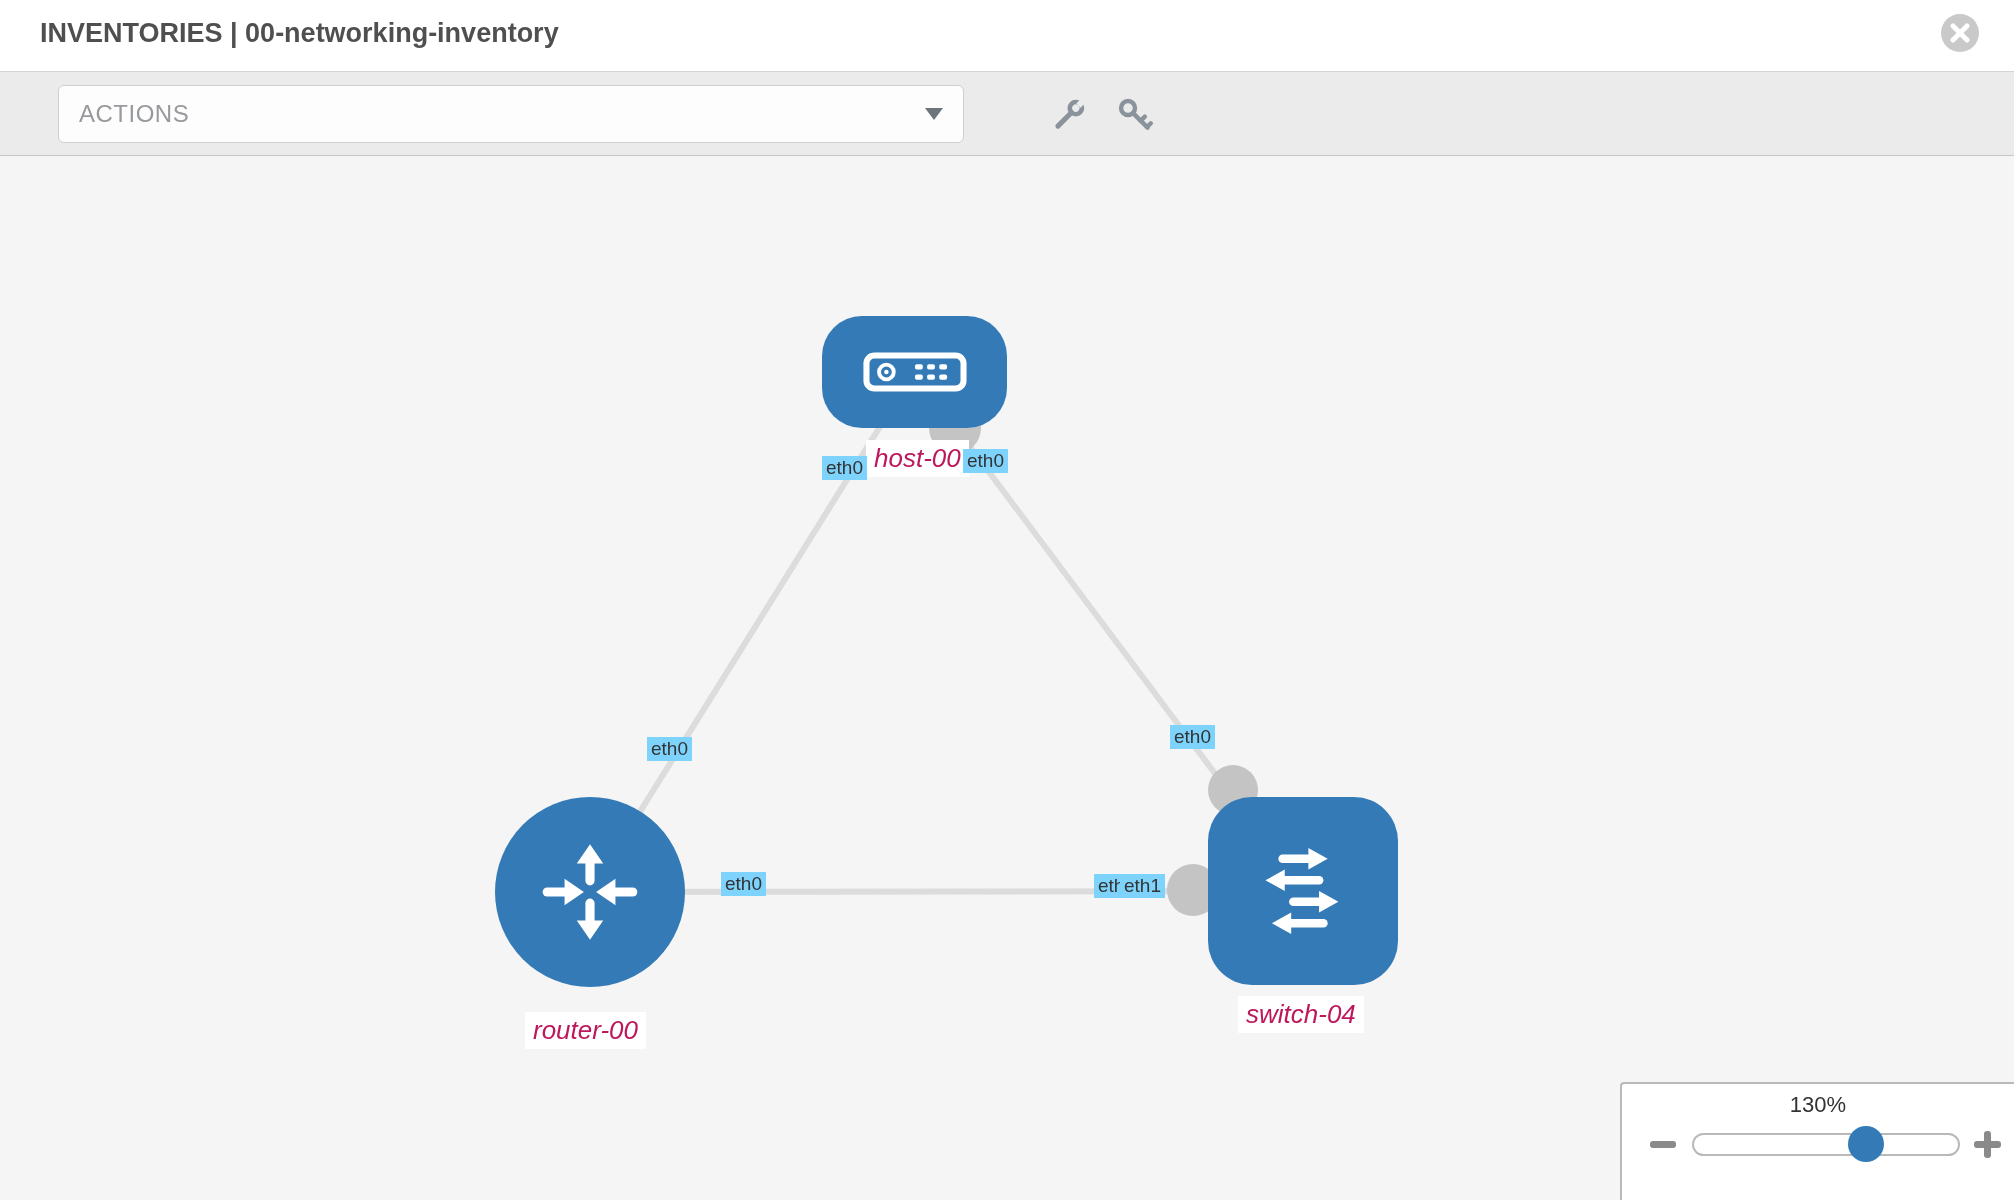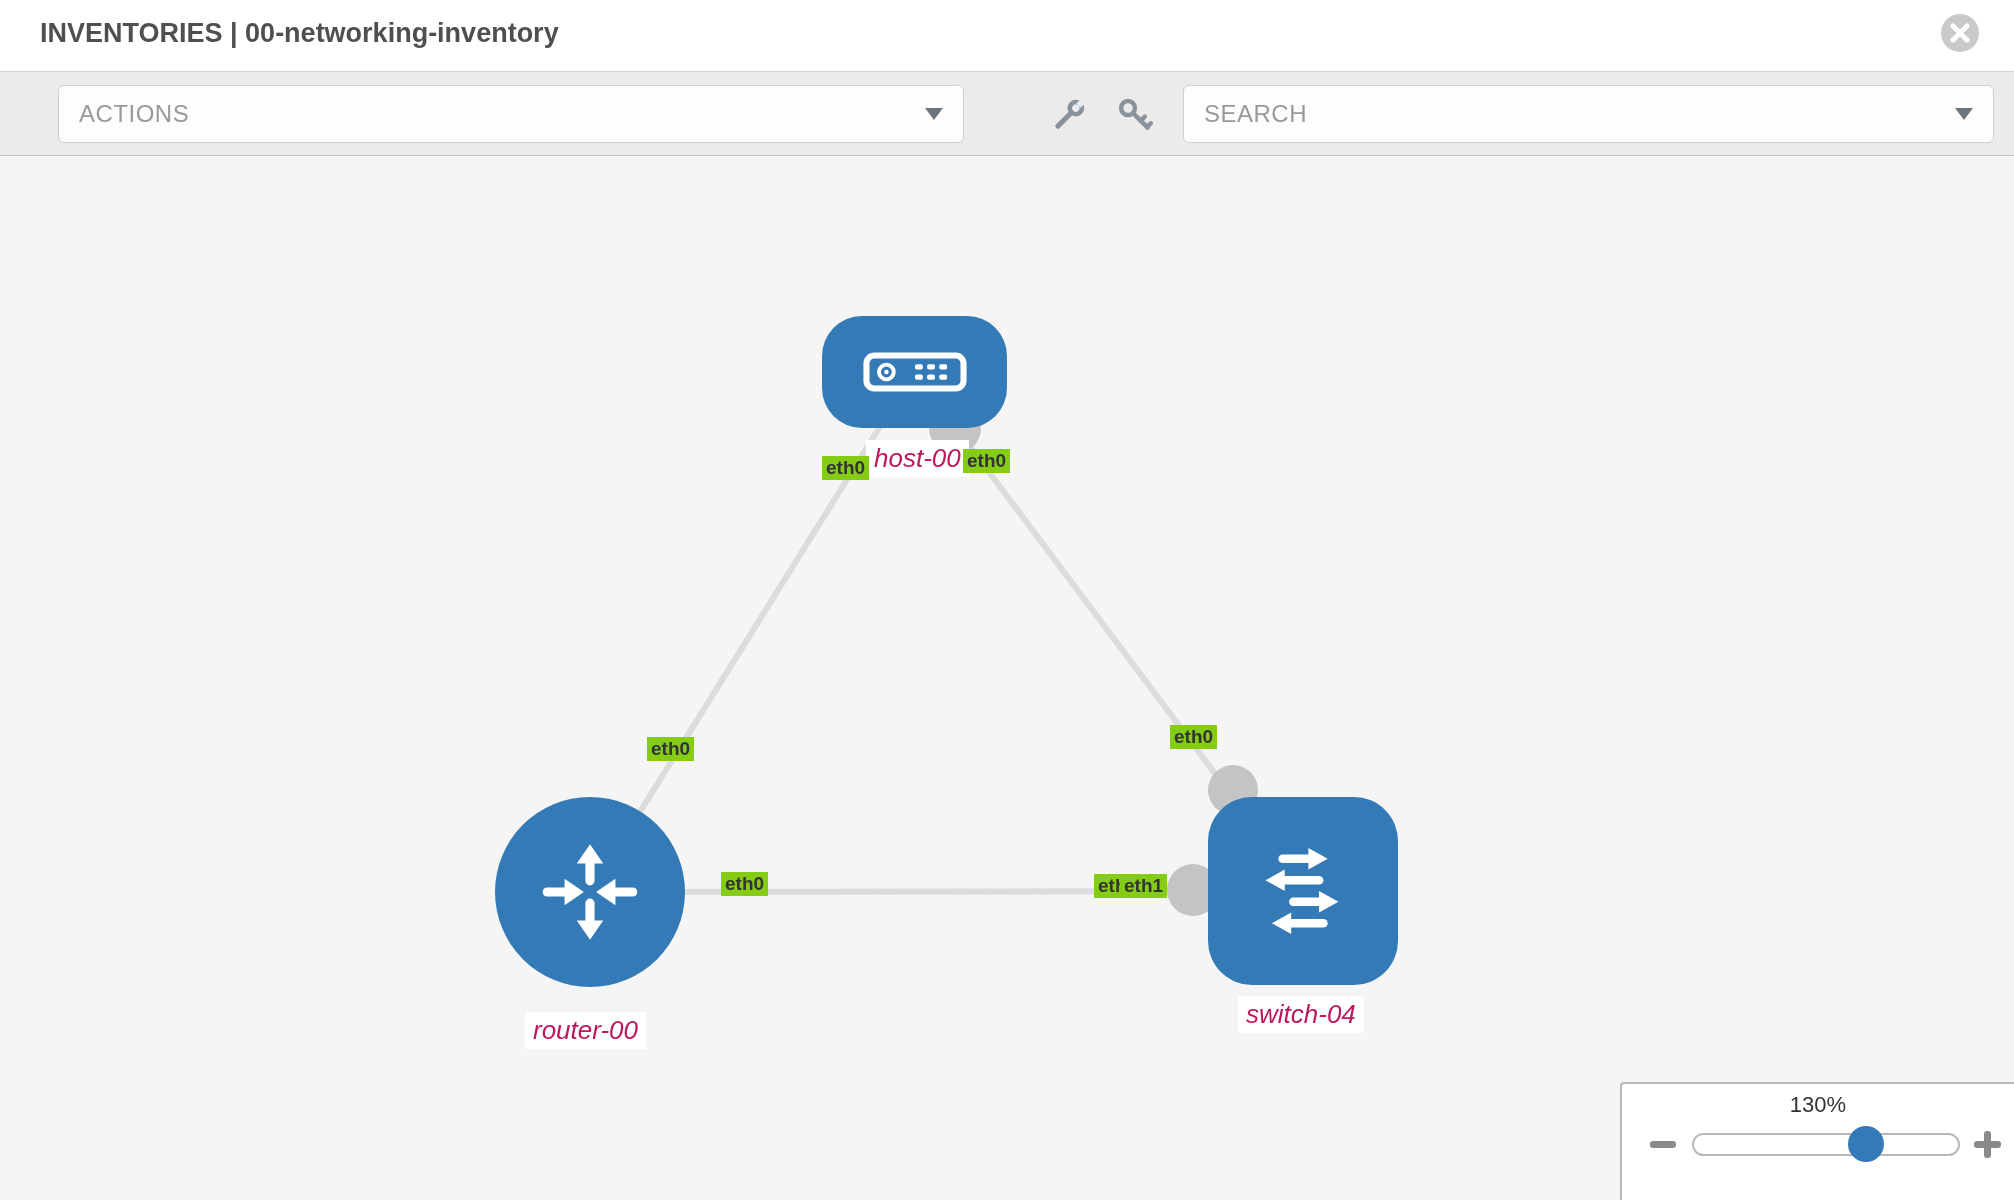--- a/index.html
+++ b/index.html
@@ -26,22 +26,22 @@
   
   .canvas{position:absolute;left:0;top:156px;width:2014px;height:1044px;background:#f5f5f5;}
   .topo-svg{position:absolute;left:0;top:0;}
   .node{position:absolute;background:#337ab7;display:flex;align-items:center;justify-content:center;
         cursor:pointer;z-index:3;}
   .node-host{left:822px;top:160px;width:185px;height:112px;border-radius:40px;}
   .node-router{left:495px;top:641px;width:190px;height:190px;border-radius:50%;}
   .node-switch{left:1208px;top:641px;width:190px;height:188px;border-radius:44px;}
   .node-label{position:absolute;background:#ffffff;color:#be185d;font-size:26px;
               padding:3px 8px;z-index:4;white-space:nowrap;font-style:italic;}
-  .if-label{position:absolute;background:#84cc16;color:#333333;font-size:19px;
-            padding:1px 4px;z-index:5;white-space:nowrap;font-weight:bold;}
+  .if-label{position:absolute;background:#7dd3fc;color:#333333;font-size:19px;
+            padding:1px 4px;z-index:5;white-space:nowrap;}
   
   .zoom-panel{position:absolute;left:1620px;top:926px;width:394px;height:146px;background:#ffffff;
               border-left:2px solid #b9b9b9;border-top:2px solid #b9b9b9;border-top-left-radius:4px;z-index:6;}
   .zoom-level{position:absolute;left:0;top:8px;width:100%;text-align:center;font-size:22px;color:#333333;}
   .zoom-minus{position:absolute;left:28px;top:57px;width:26px;height:7px;border-radius:3px;
               background:#8a8a8a;cursor:pointer;}
   .zoom-plus{position:absolute;left:352px;top:47px;width:27px;height:27px;cursor:pointer;}
   .zoom-plus::before{content:"";position:absolute;left:0;top:10px;width:27px;height:7px;border-radius:3px;background:#8a8a8a;}
   .zoom-plus::after{content:"";position:absolute;left:10px;top:0;width:7px;height:27px;border-radius:3px;background:#8a8a8a;}
   .zoom-track{position:absolute;left:70px;top:49px;width:268px;height:23px;border:2px solid #b9b9b9;
@@ -78,24 +78,20 @@
       </g>
     </svg>
 
     <svg class="tool-icon" style="left:1116px;" viewBox="0 0 24 24">
       <circle cx="7.6" cy="7.6" r="4.4" fill="none" stroke="#8a939b" stroke-width="2.8"></circle>
       <line x1="10.8" y1="10.8" x2="20" y2="20" stroke="#8a939b" stroke-width="2.8" stroke-linecap="round"></line>
       <line x1="15.6" y1="15.6" x2="18.2" y2="13" stroke="#8a939b" stroke-width="2.8" stroke-linecap="round"></line>
       <line x1="19.6" y1="19.6" x2="22" y2="17.2" stroke="#8a939b" stroke-width="2.8" stroke-linecap="round"></line>
     </svg>
 
-    <div class="select-box search-box">
-      <span class="ph">SEARCH</span>
-      <span class="caret"></span>
-    </div>
   </div>
 
   <div class="canvas">
 
     <svg class="topo-svg" width="2014" height="1044">
 
       <line x1="914" y1="216" x2="590" y2="736" stroke="#dcdcdc" stroke-width="6"></line>
       <line x1="914" y1="216" x2="1303" y2="735" stroke="#dcdcdc" stroke-width="6"></line>
       <line x1="590" y1="736" x2="1303" y2="735" stroke="#dcdcdc" stroke-width="6"></line>
 

